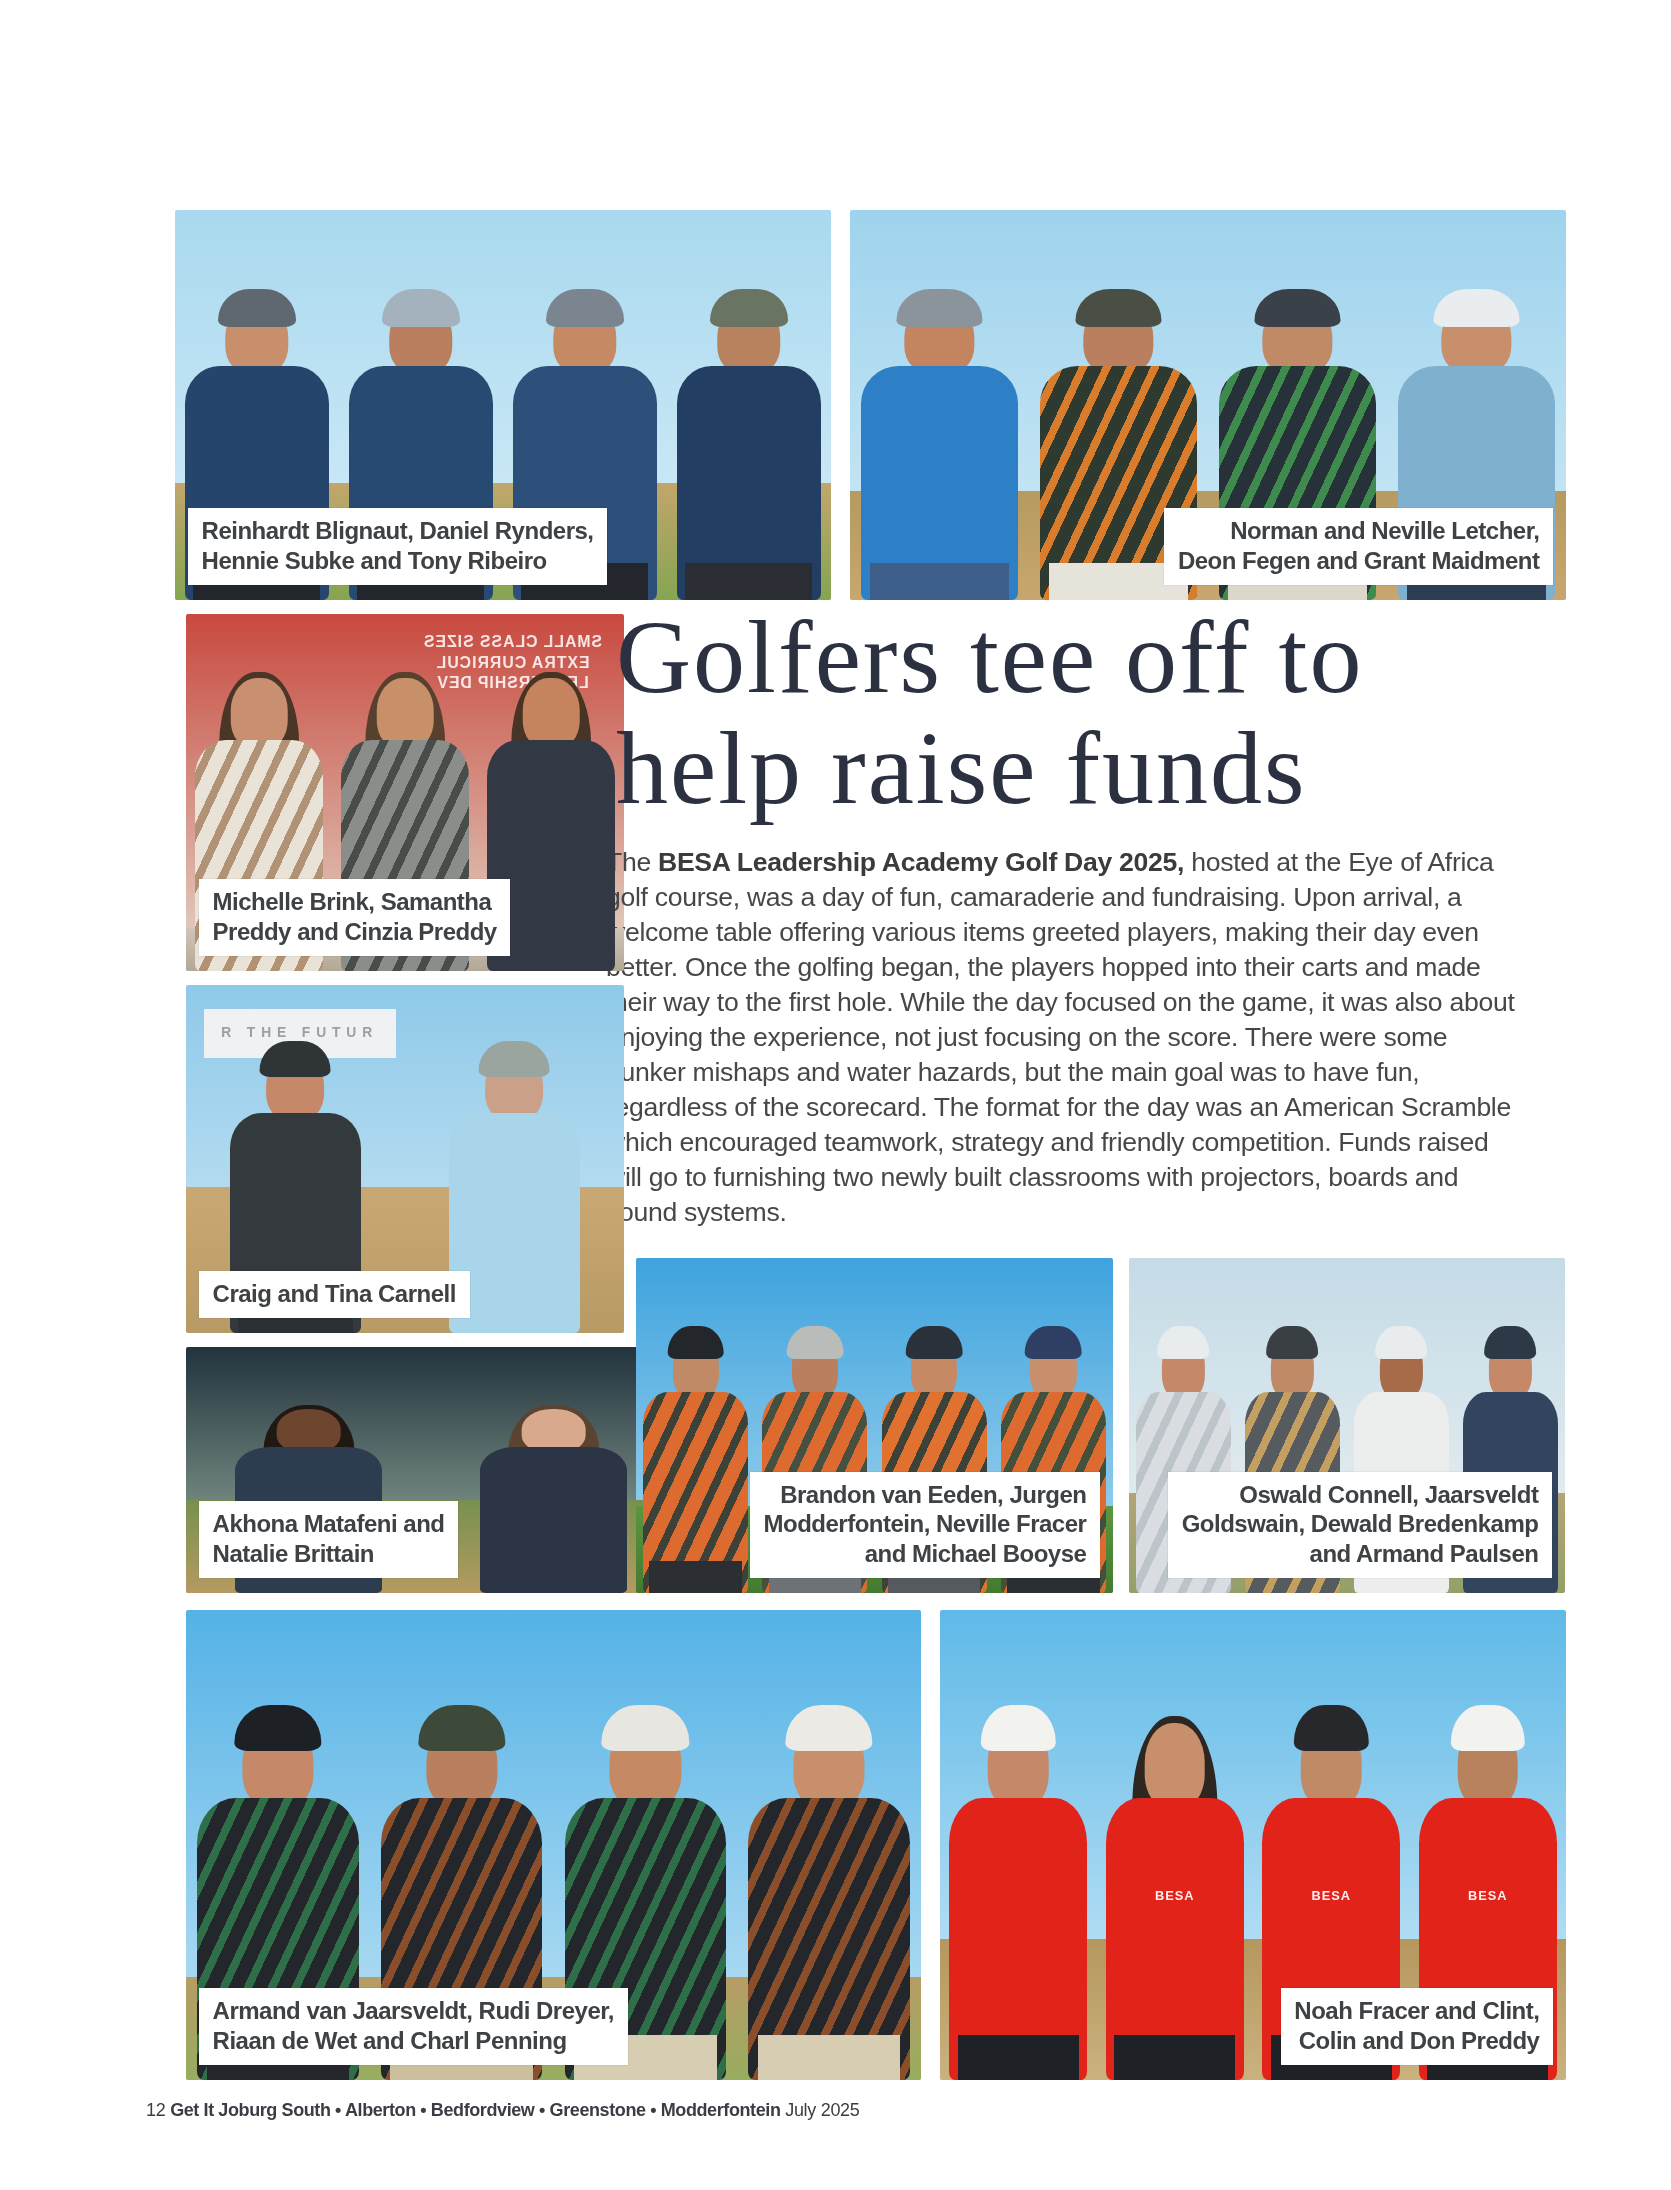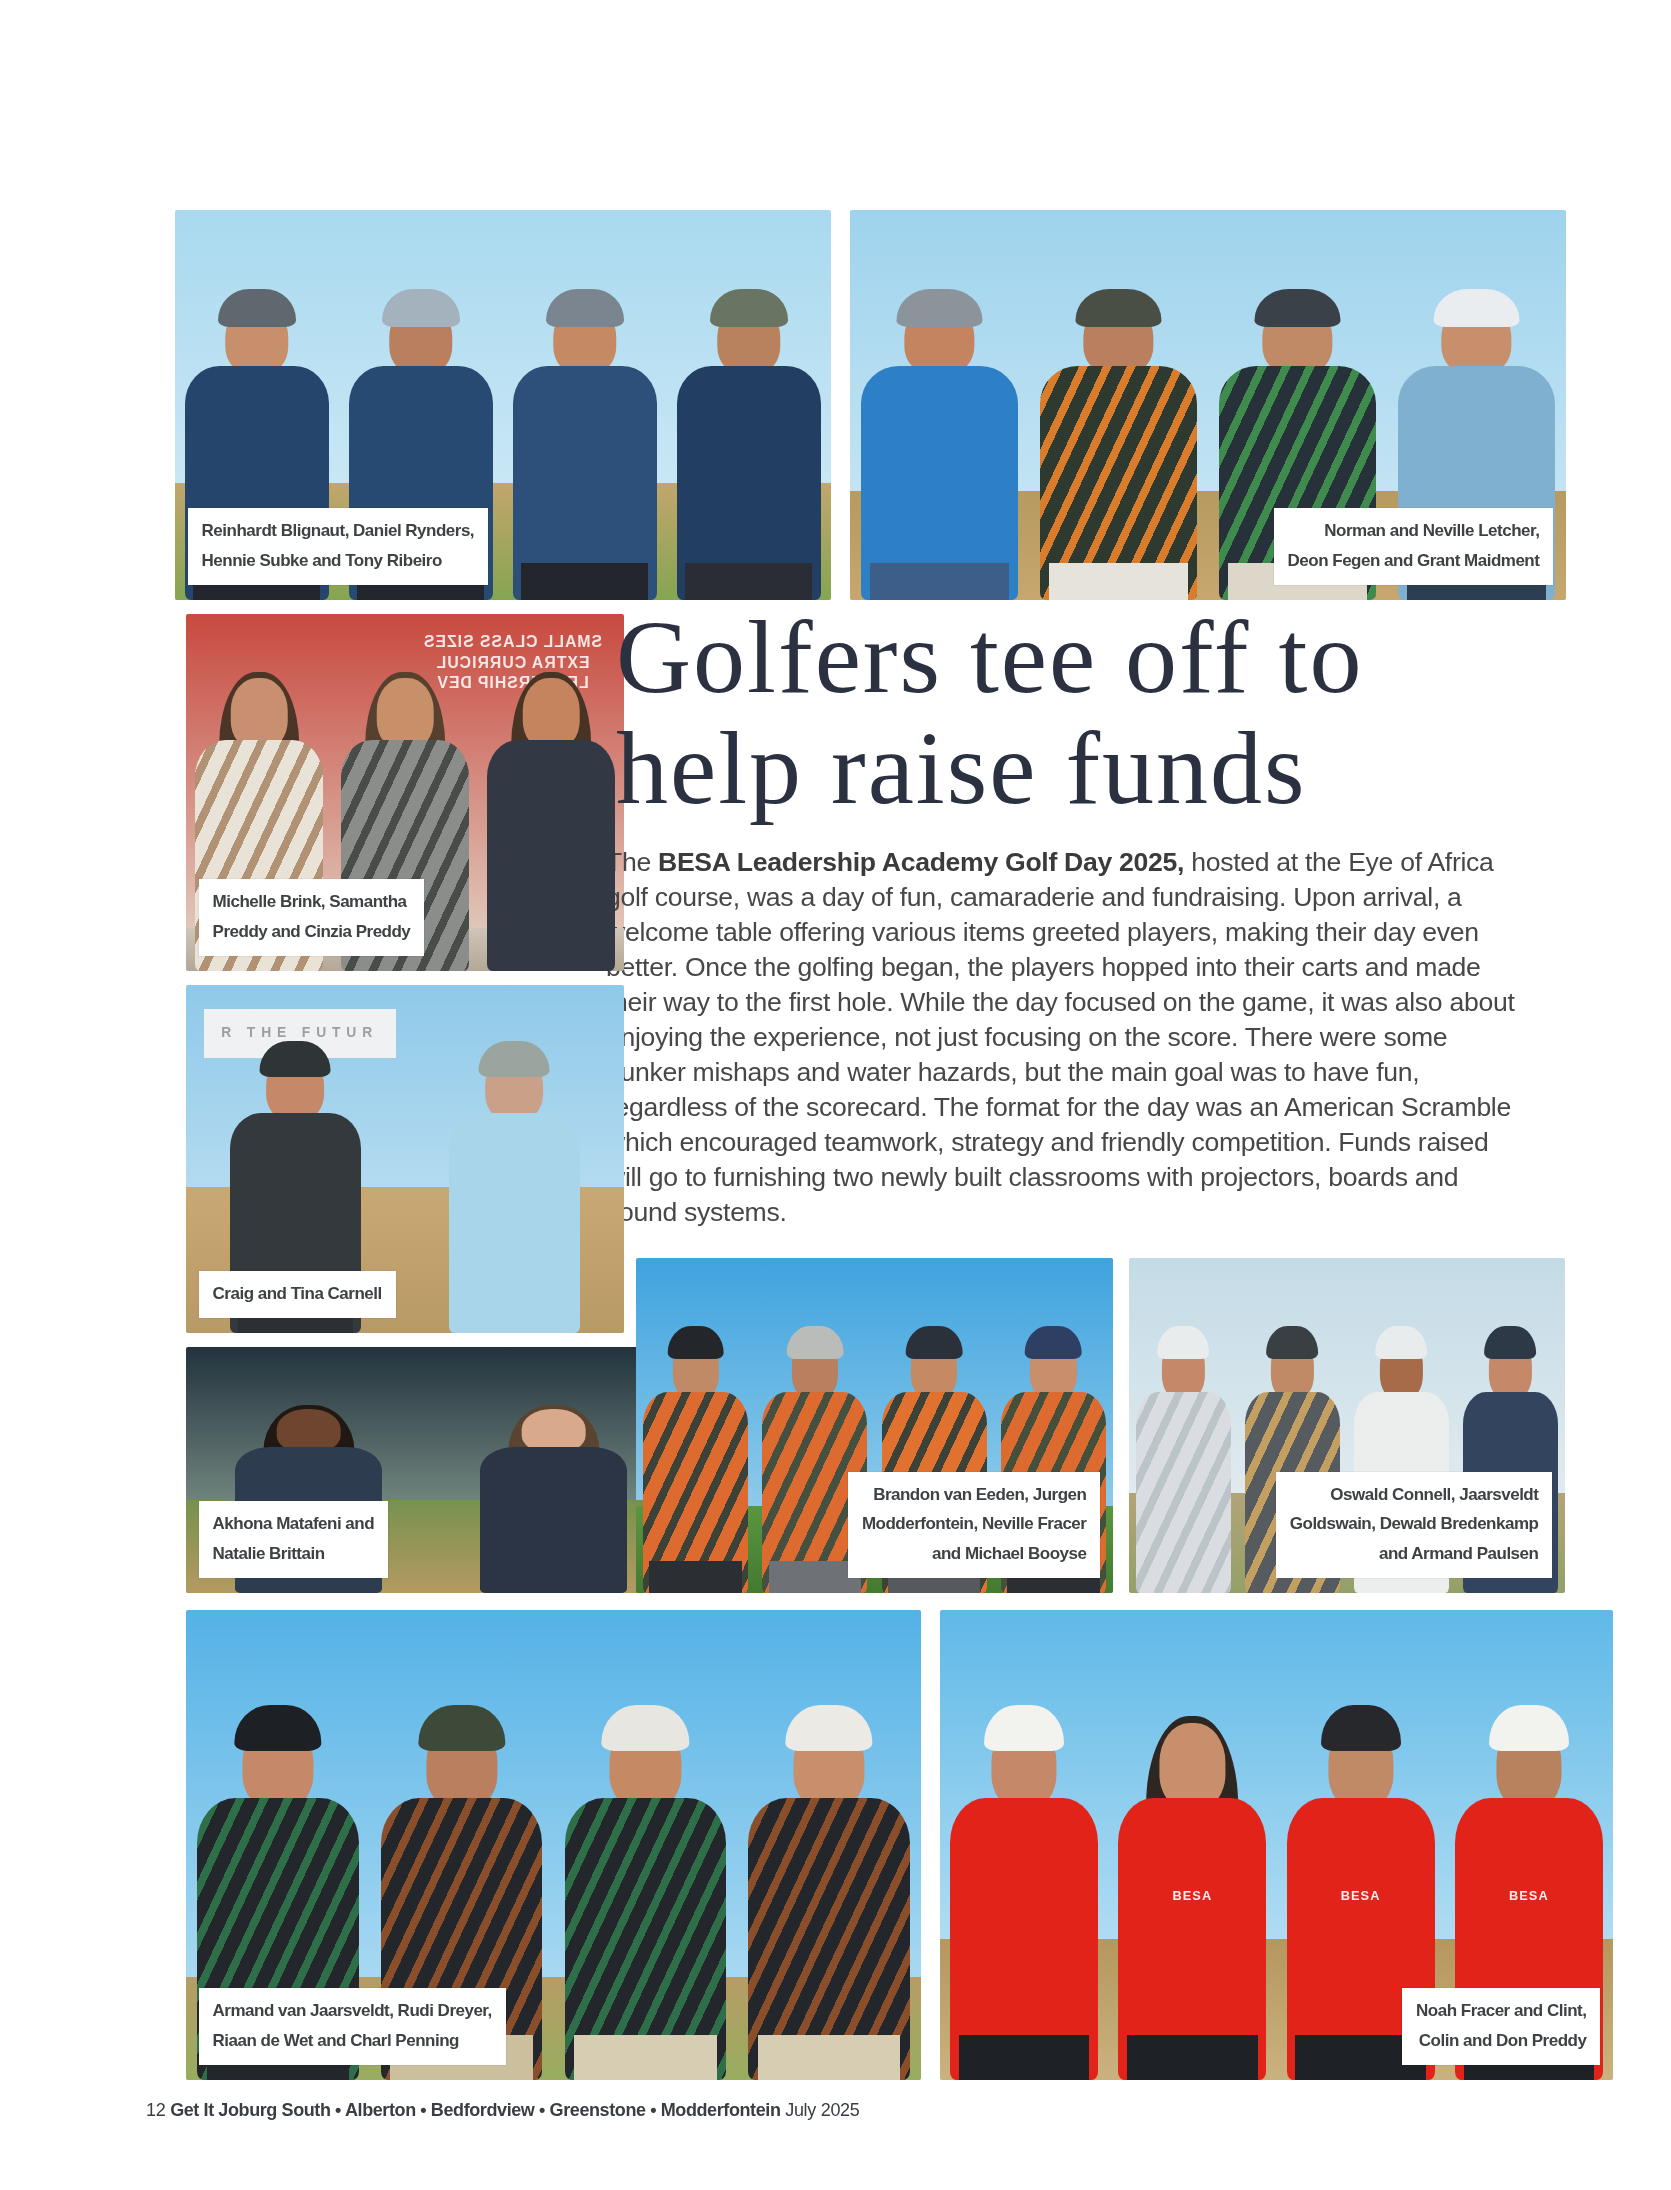--- a/index.html
+++ b/index.html
@@ -14,41 +14,41 @@
   
   .photo{position:absolute;overflow:hidden;border-radius:2px;background:#9ed3ed;}
   #ph-top-left    {left:135px;  top:194px;  width:656px; height:390px;}
   #ph-top-right   {left:810px;  top:194px;  width:716px; height:390px;}
   #ph-michelle    {left:146px;  top:598px;  width:438px; height:357px;}
   #ph-craig       {left:146px;  top:969px;  width:438px; height:348px;}
   #ph-akhona      {left:146px;  top:1331px; width:490px; height:246px;}
   #ph-brandon     {left:596px;  top:1242px; width:477px; height:335px;}
   #ph-oswald      {left:1089px; top:1242px; width:436px; height:335px;}
   #ph-bottom-left {left:146px;  top:1594px; width:735px; height:470px;}
-  #ph-bottom-right{left:900px;  top:1594px; width:626px; height:470px;padding-left:47px;}
+  #ph-bottom-right{left:900px;  top:1594px; width:626px; height:470px;}
 
   .ph-ground{position:absolute;left:0;right:0;bottom:0;z-index:1;}
 
   .person{position:absolute;bottom:0;z-index:2;}
   .p-hair{position:absolute;top:-2%;left:50%;transform:translateX(-50%);
           width:62%;height:54%;border-radius:46% 46% 42% 42%;z-index:1;}
   .p-head{position:absolute;top:0;left:50%;transform:translateX(-50%);
           width:44%;height:24%;border-radius:46% 46% 40% 40%;z-index:2;}
   .p-cap{position:absolute;top:-5%;left:50%;transform:translateX(-50%);
          width:54%;height:13%;z-index:3;
          border-radius:50% 50% 18% 18% / 100% 100% 22% 22%;}
   .p-torso{position:absolute;top:21%;left:0;right:0;bottom:0;z-index:2;overflow:hidden;
            border-radius:24% 24% 4% 4% / 16% 16% 3% 3%;}
   .p-pants{position:absolute;left:6%;right:6%;bottom:0;height:16%;}
   .p-label{position:absolute;top:32%;left:50%;transform:translateX(-50%);
            font-size:12.8px;font-weight:bold;color:rgba(255,255,255,.92);letter-spacing:1px;}
 
   .photo-caption{
     position:absolute;z-index:5;background:var(--c-caption-bg,#fff);
-    padding:7.9px 13.8px 9.9px;font-weight:bold;font-size:17px;line-height:29.6px;
+    padding:7.9px 13.8px 9.9px;font-weight:bold;font-size:24px;line-height:29.6px;
     color:var(--c-caption,#3e4245);letter-spacing:-0.5px;
     box-shadow:0 0 0 1px rgba(0,0,0,.04);
   }
   .cap-left {left:12.8px;bottom:14.8px;text-align:left;}
   .cap-right{right:12.8px;bottom:14.8px;text-align:right;}
 
   .ph-banner{position:absolute;z-index:2;top:5%;right:5%;text-align:center;
              font-weight:bold;font-size:15.8px;line-height:20.7px;letter-spacing:1px;
              color:rgba(255,255,255,.85);}
   .ph-banner.mirrored{transform:scaleX(-1);}

